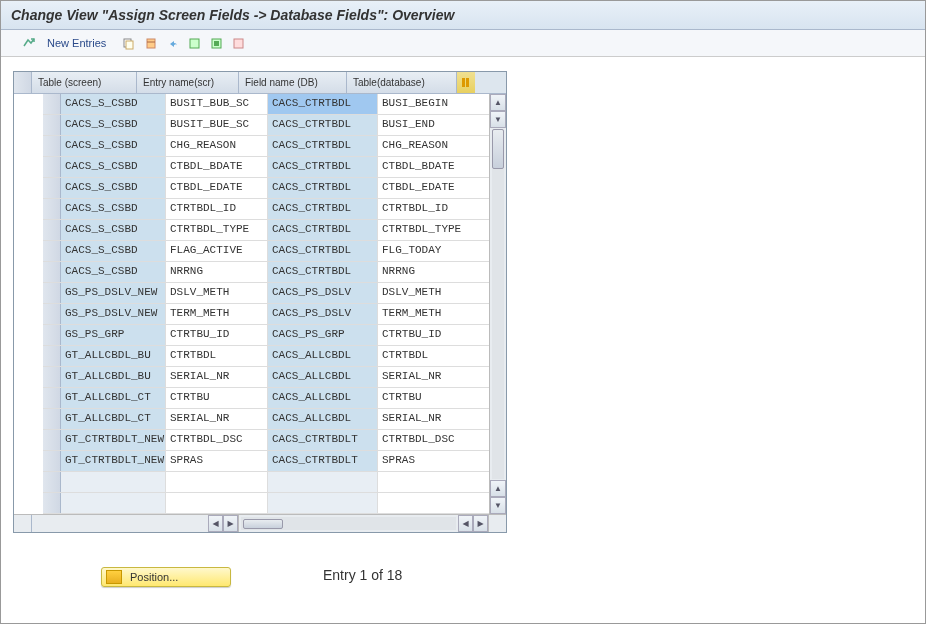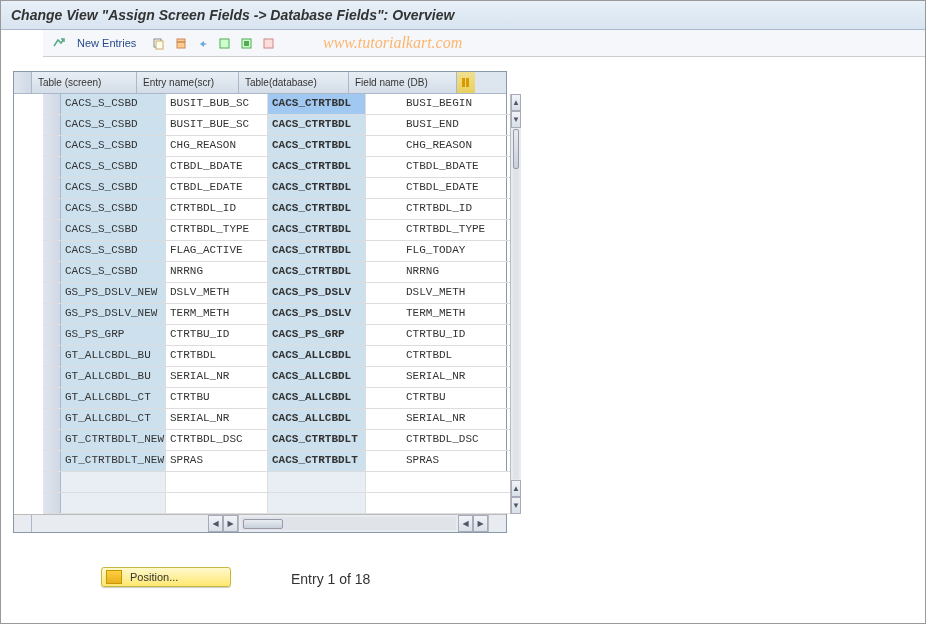--- a/index.html
+++ b/index.html
@@ -1,58 +1,58 @@
 <!DOCTYPE html>
 <html><head>
   <meta charset="utf-8">
   <style>
     * { margin: 0; padding: 0; box-sizing: border-box; font-family: Arial, sans-serif; }
     body { background: #fff; width: 926px; height: 624px; overflow: hidden; border: 1px solid #999; }
     
     .title-bar { background: linear-gradient(#e8f0f8, #d8e4f0); border-bottom: 1px solid #aab8cc; padding: 6px 10px; }
     .title-text { font-size: 14px; font-weight: bold; font-style: italic; color: #333; }
     
-    .toolbar { background: #f5f7fa; border-bottom: 1px solid #ccc; padding: 3px 6px; display: flex; align-items: center; gap: 2px; position: relative; margin-left: 42px; }
+    .toolbar { background: #f5f7fa; border-bottom: 1px solid #ccc; padding: 3px 18px; display: flex; align-items: center; gap: 2px; position: relative; }
     .tool-icon { width: 20px; height: 20px; display: inline-flex; align-items: center; justify-content: center; cursor: pointer; border-radius: 2px; }
     .new-entries { color: #2a4a8a; font-size: 11px; padding: 2px 6px; cursor: pointer; margin-right: 4px; }
     .watermark { position: absolute; left: 280px; top: 4px; color: #ffaa55; font-size: 16px; font-style: italic; font-family: Georgia, serif; opacity: 0.85; pointer-events: none; }
     
     .content { padding: 14px 12px; }
     .table-wrap { border: 1px solid #8899aa; background: #fff; width: 494px; }
     .table-header { display: flex; background: #dde6ee; border-bottom: 1px solid #aab8cc; }
     .th { font-size: 10px; padding: 5px 6px; border-right: 1px solid #aab8cc; color: #333; background: linear-gradient(#e8eef4, #d4dde8); white-space: nowrap; overflow: hidden; }
     .th:last-child { border-right: none; }
     .selector-btn { width: 18px; background: linear-gradient(#f0e090, #e8d060); cursor: pointer; display: flex; align-items: center; justify-content: center; }
     
     .table-body-wrap { display: flex; padding-left: 29px; }
     .table-body { flex: 1; }
     .row { display: flex; height: 21px; border-bottom: 1px solid #ddd; }
     .row-selector { width: 18px; background: linear-gradient(90deg, #e0e6ee, #d0d8e4); border-right: 1px solid #aab8cc; cursor: pointer; }
     .cell { font-size: 11px; font-family: 'Courier New', monospace; padding: 3px 4px; border-right: 1px solid #ddd; white-space: nowrap; overflow: hidden; color: #333; }
-    .cell:last-child { border-right: none; margin-left: 36px; }
+    .cell:last-child { border-right: none; }
     .col1 { width: 105px; background: #cce0ee; }
     .col2 { width: 102px; }
-    .col3 { width: 98px; background: #cce0ee; font-weight: bold; }
+    .col3 { width: 110px; background: #cce0ee; }
     .col4 { width: 108px; }
     .cell.selected { background: #a0c8f0; }
     .row.empty .cell { background: #fff; }
     .row.empty .col1, .row.empty .col3 { background: #e8eef4; }
     
     .vscroll { width: 17px; background: #e8ecf0; border-left: 1px solid #bbb; display: flex; flex-direction: column; }
     .scroll-btn { height: 17px; background: linear-gradient(#f0f4f8, #d8e0e8); border: 1px solid #aab; display: flex; align-items: center; justify-content: center; cursor: pointer; font-size: 8px; color: #556; }
     .scroll-track { flex: 1; background: #e0e4e8; margin: 1px 2px; position: relative; }
     .scroll-thumb { position: absolute; top: 0; left: 0; right: 0; height: 40px; background: linear-gradient(#e8ecf0, #c8d0dc); border: 1px solid #99a; border-radius: 2px; cursor: pointer; }
     
     .hscroll-row { display: flex; height: 18px; border-top: 1px solid #bbb; background: #e8ecf0; }
     .hscroll-spacer { width: 18px; border-right: 1px solid #aab8cc; }
     .hscroll-group { display: flex; border-right: 1px solid #bbb; }
     .hscroll-track { background: #e0e4e8; margin: 2px; display: flex; align-items: center; }
     .hscroll-track .thumb { width: 40px; height: 10px; background: linear-gradient(#e8ecf0, #c8d0dc); border: 1px solid #99a; border-radius: 2px; margin-left: 2px; }
     
-    .footer { display: flex; align-items: flex-end; padding: 20px 100px; gap: 60px; }
+    .footer { display: flex; align-items: flex-start; padding: 20px 100px; gap: 92px; }
     .position-btn { display: flex; align-items: center; background: linear-gradient(#fff8cc, #ffe870); border: 1px solid #c8b840; border-radius: 3px; padding: 2px 4px; width: 130px; cursor: pointer; box-shadow: 0 1px 1px rgba(0,0,0,0.2); }
     .position-btn .icn { width: 16px; height: 14px; background: linear-gradient(#ffd040, #e8b020); border: 1px solid #c89800; margin-right: 8px; }
     .position-btn span { font-size: 11px; color: #333; }
     .entry-info { font-size: 14px; color: #333; }
   </style>
 </head>
 <body>
 
 <div class="title-bar">
   <div class="title-text">Change View "Assign Screen Fields -&gt; Database Fields": Overview</div>
@@ -92,31 +92,30 @@
       <svg width="13" height="13">
         <rect x="2" y="2" width="9" height="9" fill="#cfc" stroke="#5a5"></rect>
         <rect x="4" y="4" width="5" height="5" fill="#5a5"></rect>
       </svg>
     </span>
   <span class="tool-icon">
       <svg width="13" height="13">
         <rect x="2" y="2" width="9" height="9" fill="#fdd" stroke="#c88"></rect>
       </svg>
     </span>
-  <div class="watermark">www.tutorialkart.com</div>
 </div>
 
 <div class="content">
   <div class="table-wrap">
     <div class="table-header">
       <div class="row-selector"></div>
       <div class="th" style="width:105px">Table (screen)</div>
       <div class="th" style="width:102px">Entry name(scr)</div>
+      <div class="th" style="width:108px">Field name (DB)</div>
       <div class="th" style="width:110px">Table(database)</div>
-      <div class="th" style="width:108px">Field name (DB)</div>
       <div class="selector-btn">
           <svg width="11" height="11">
             <rect x="1" y="1" width="3" height="9" fill="#d90"></rect>
             <rect x="5" y="1" width="3" height="9" fill="#d90"></rect>
           </svg>
         </div>
     </div>
     <div class="table-body-wrap">
       <div class="table-body" id="tbody">
           <div class="row">

